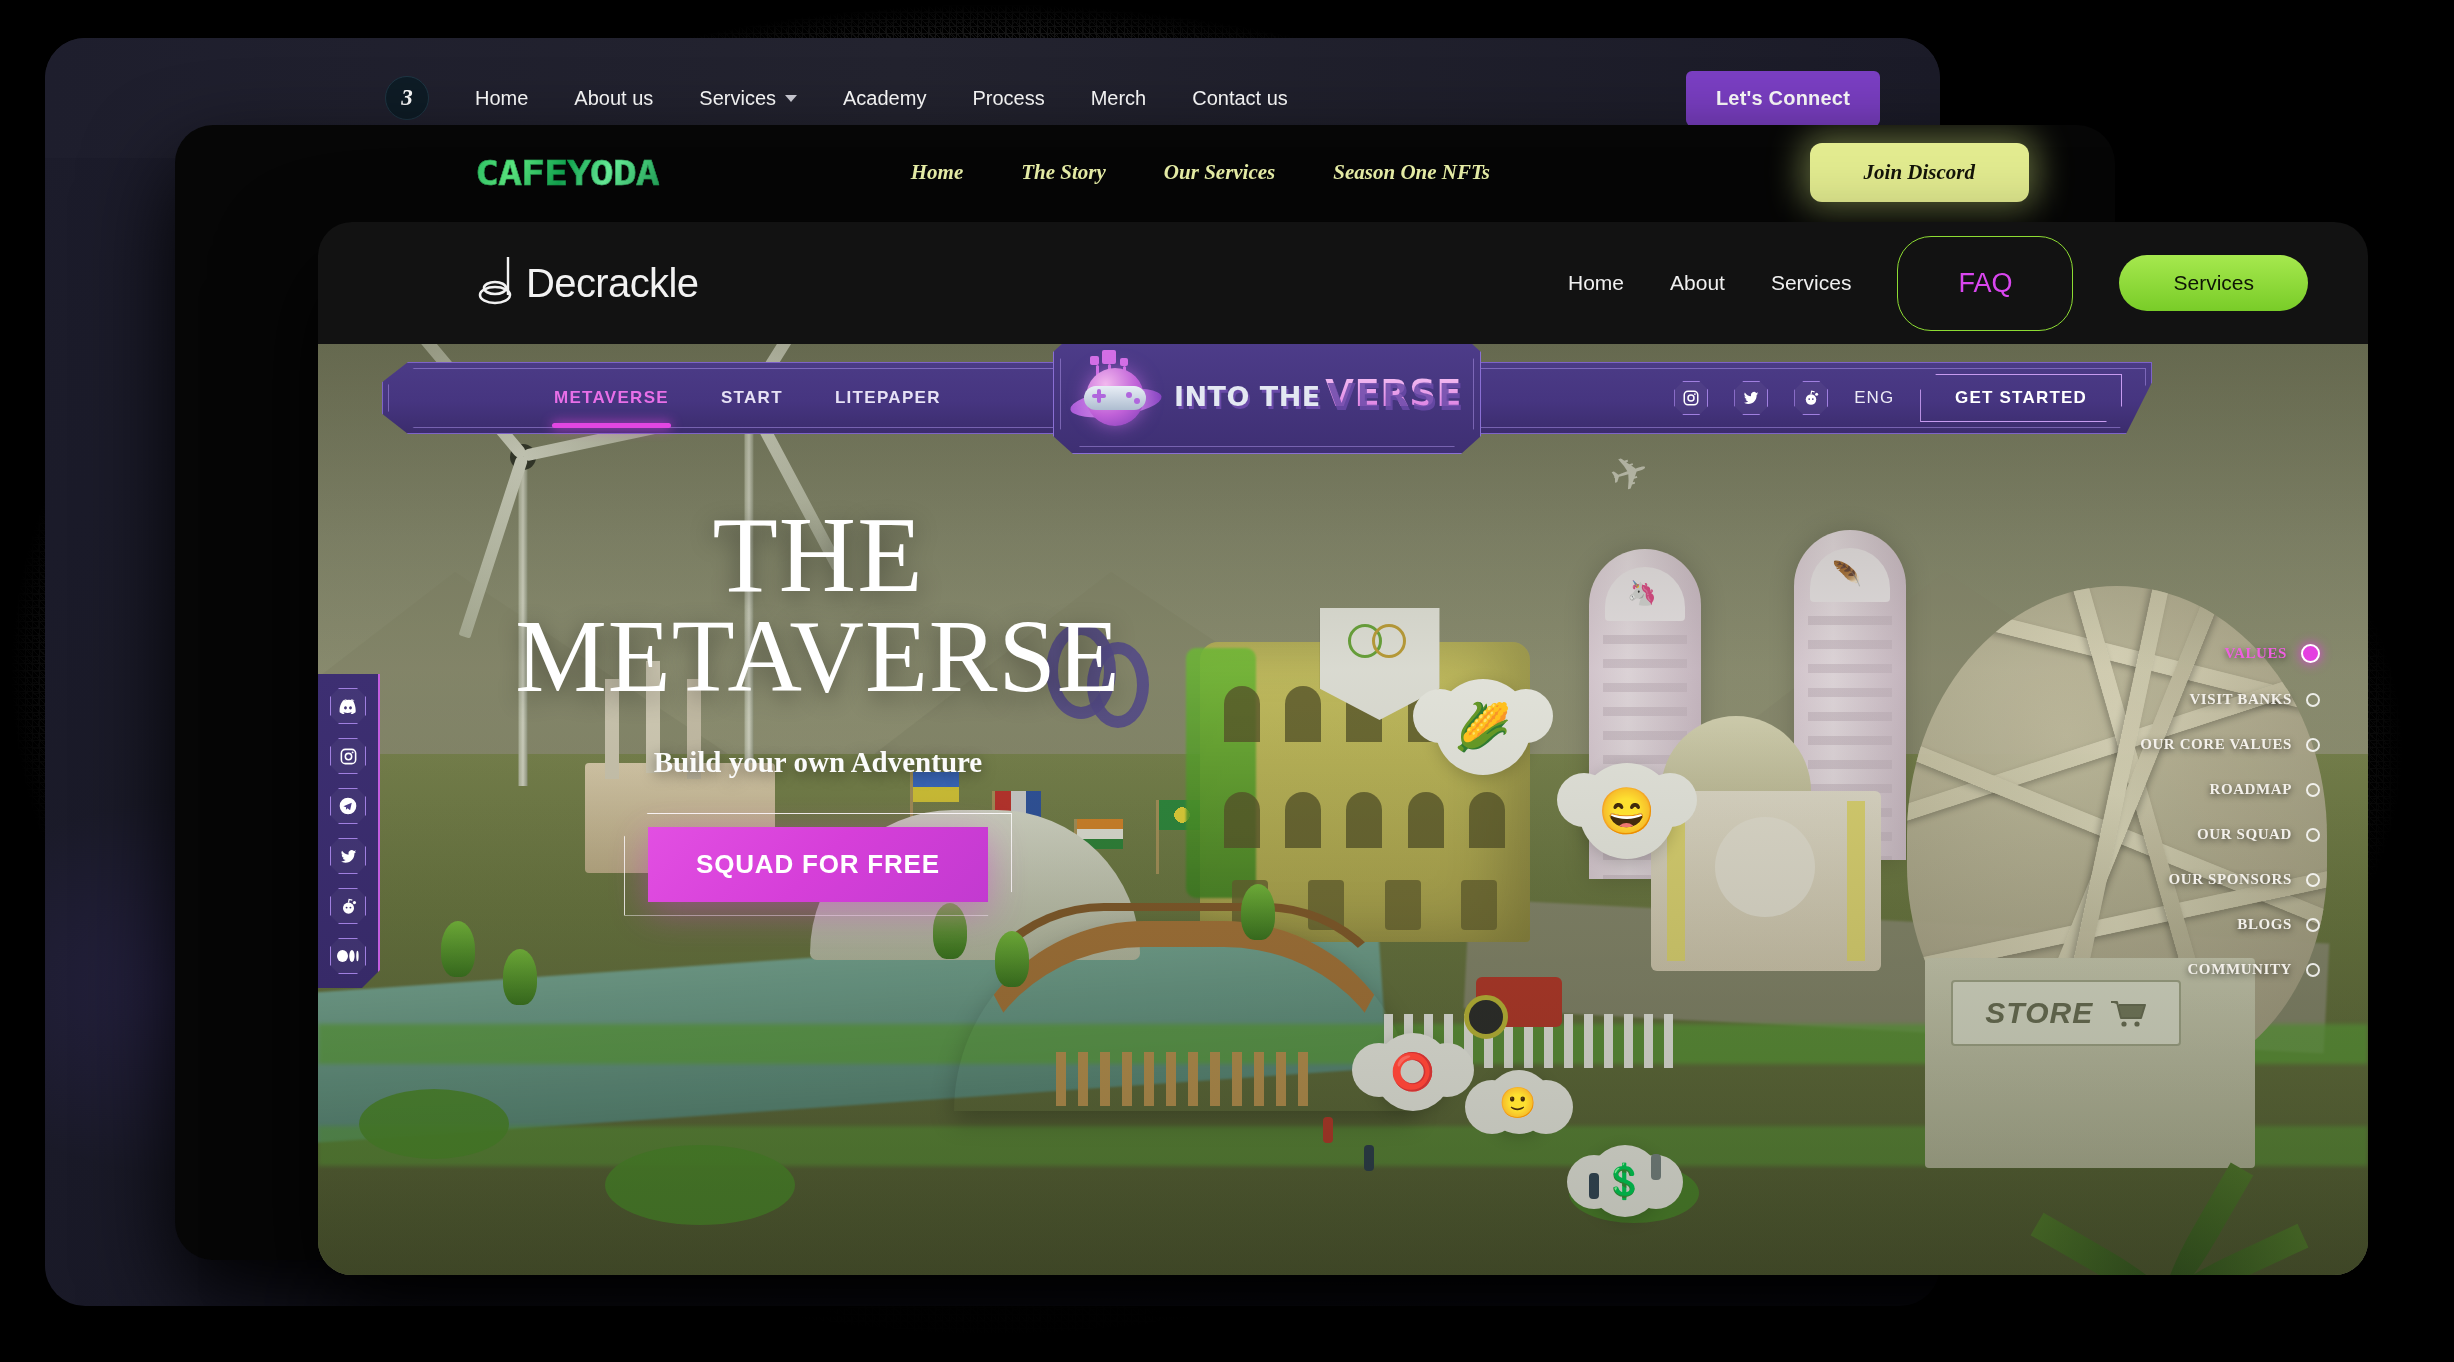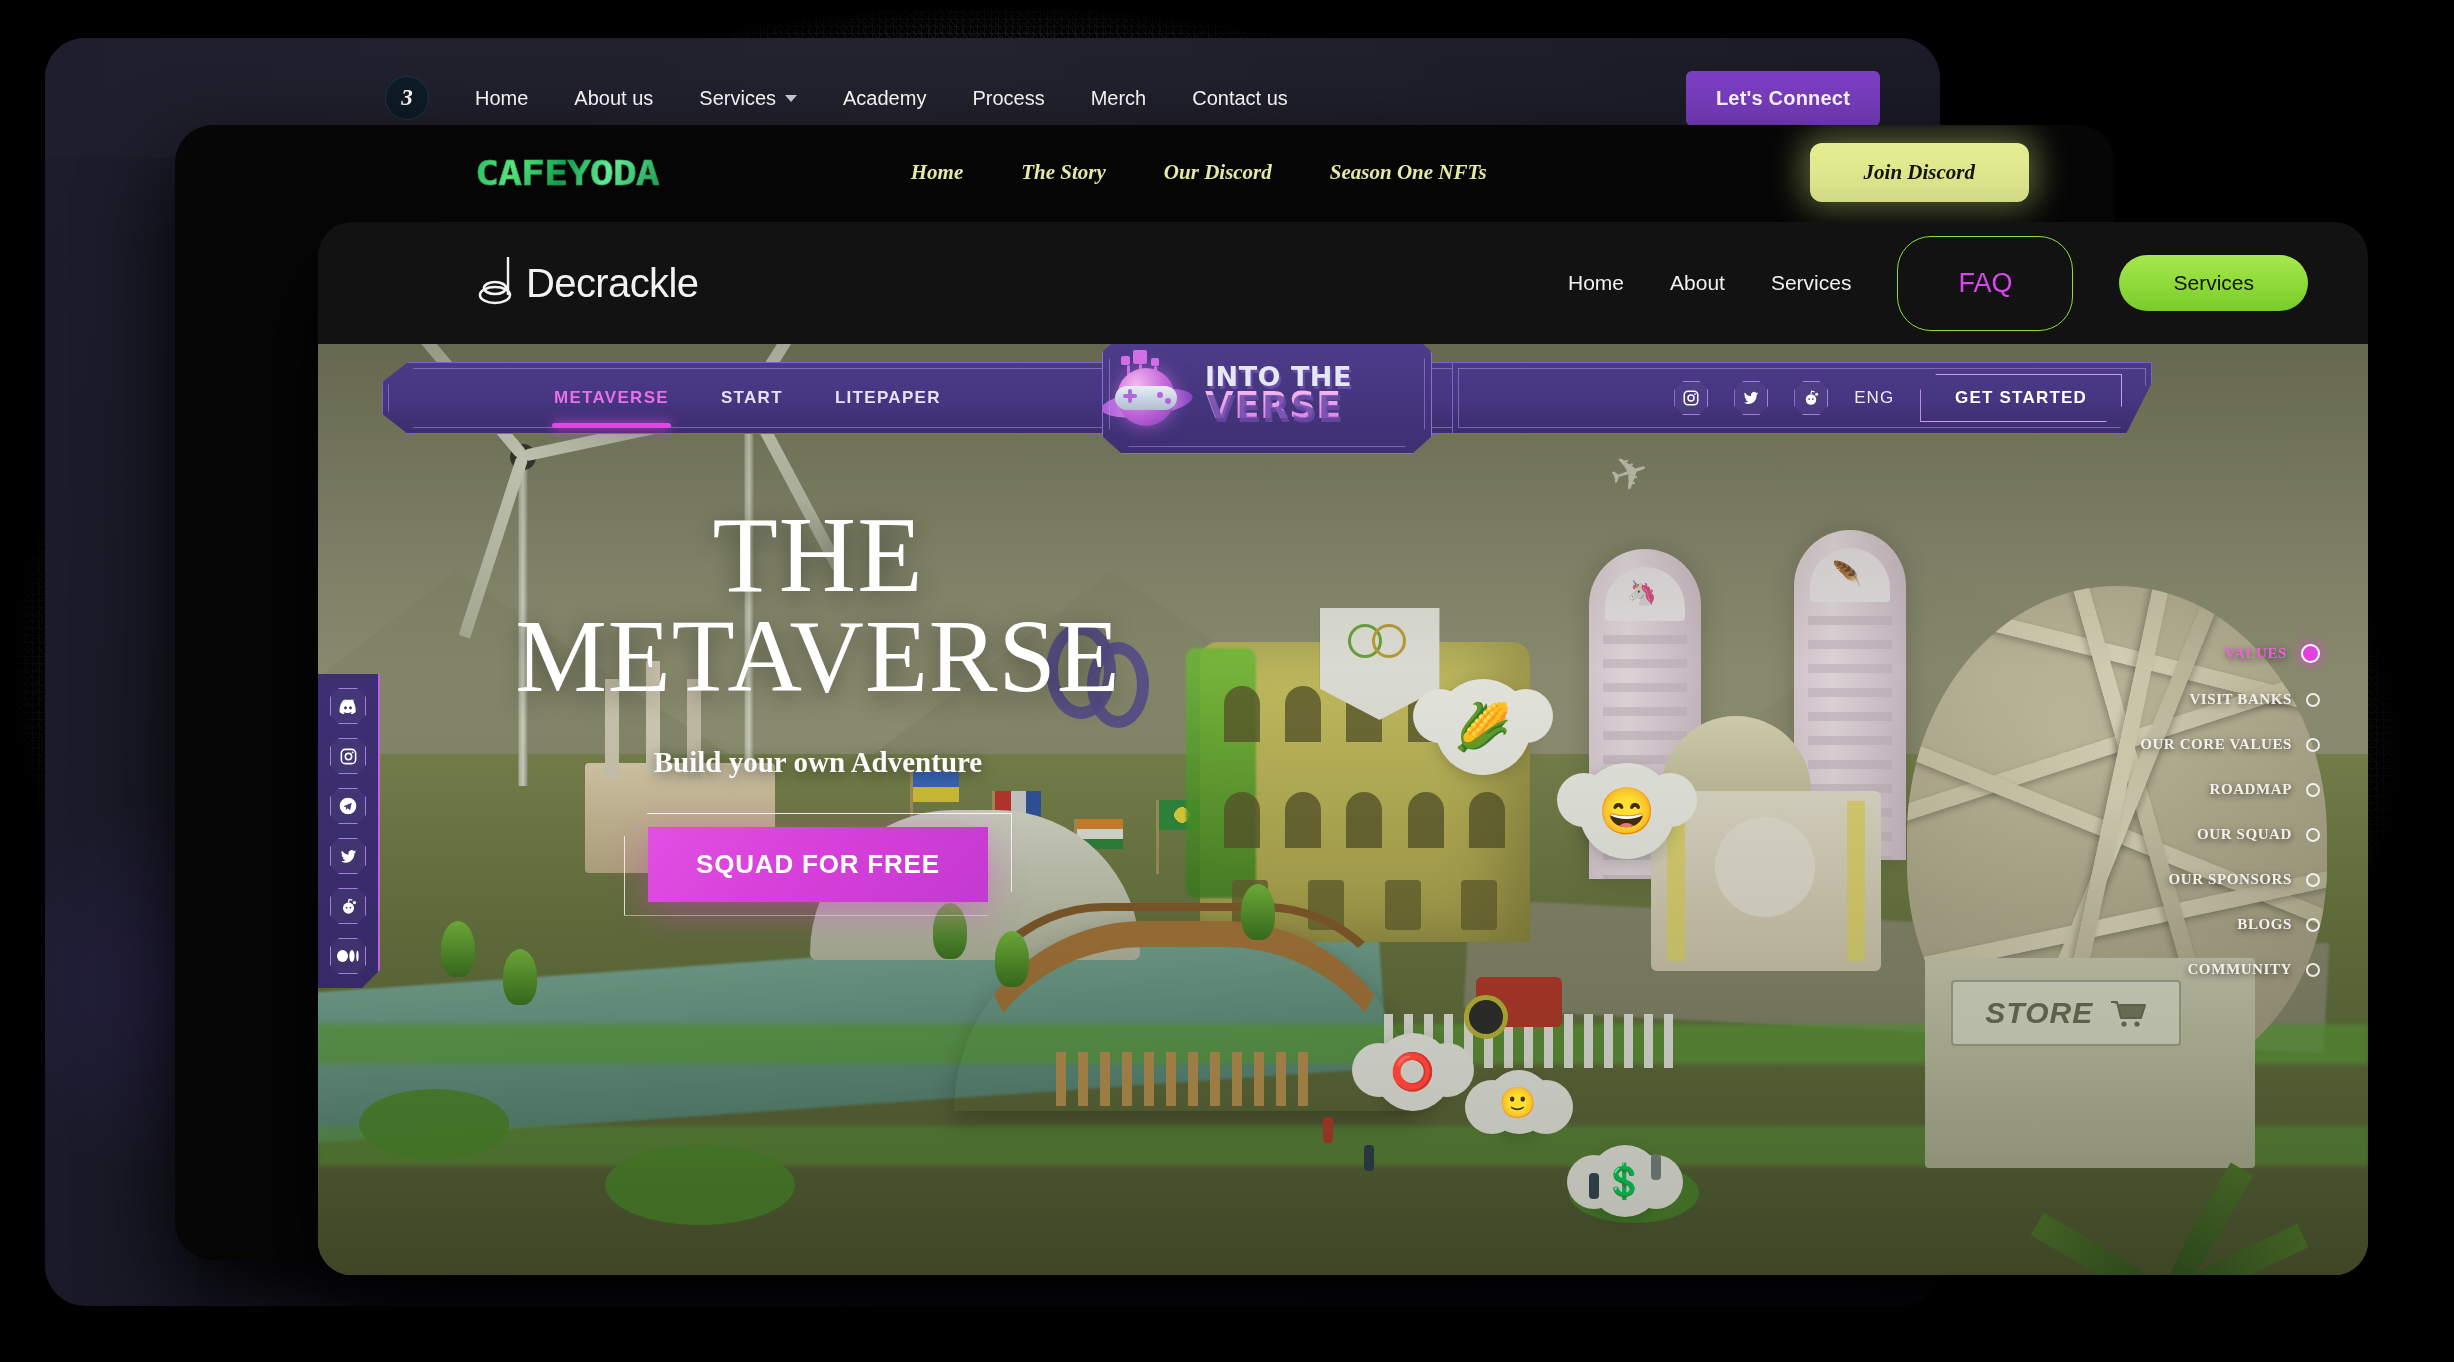--- a/index.html
+++ b/index.html
@@ -334,21 +334,21 @@
     color:#e6e1f5; text-decoration:none; font-size:17px; font-weight:700; letter-spacing:1.3px;
     position:relative; padding:6px 2px; white-space:nowrap;
   }
   .mv-tabs a.active { color:#e86fe8; }
   .mv-tabs a.active:after {
     content:""; position:absolute; left:0; right:0; bottom:-14px; height:5px;
     background:#e246e2; border-radius:3px; box-shadow:0 0 12px #e246e2;
   }
   .mv-logo {
     position:absolute; left:50%; top:-28px; transform:translateX(-50%);
-    width:330px; height:120px; z-index:5;
+    width:428px; height:120px; z-index:5;
     background: linear-gradient(180deg,#4e3d8b,#3e2f73);
     border:1.5px solid #8a6fd4;
     clip-path: polygon(20px 0, calc(100% - 20px) 0, 100% 18px, 100% calc(100% - 18px), calc(100% - 20px) 100%, 20px 100%, 0 calc(100% - 18px), 0 18px);
     display:flex; align-items:center; justify-content:center; gap:16px;
   }
   .mv-logo:after {
     content:""; position:absolute; inset:6px; border:1.2px solid rgba(175,150,235,.5);
     clip-path: inherit;
   }
   .mascot { position:relative; width:86px; height:80px; flex:0 0 auto; }
@@ -490,21 +490,21 @@
       <button class="c1-cta">Let's Connect</button>
     </nav>
   </div>
 
   <div class="card2">
     <nav class="c2-nav">
       <div class="c2-logo">CAFEYODA</div>
       <div class="c2-links">
         <a>Home</a>
         <a>The Story</a>
-        <a>Our Discord</a>
+        <a>Our Services</a>
         <a>Season One NFTs</a>
       </div>
       <button class="c2-cta">Join Discord</button>
     </nav>
   </div>
 
   <div class="card3">
 
     <nav class="c3-nav">
       <div class="c3-brand">

